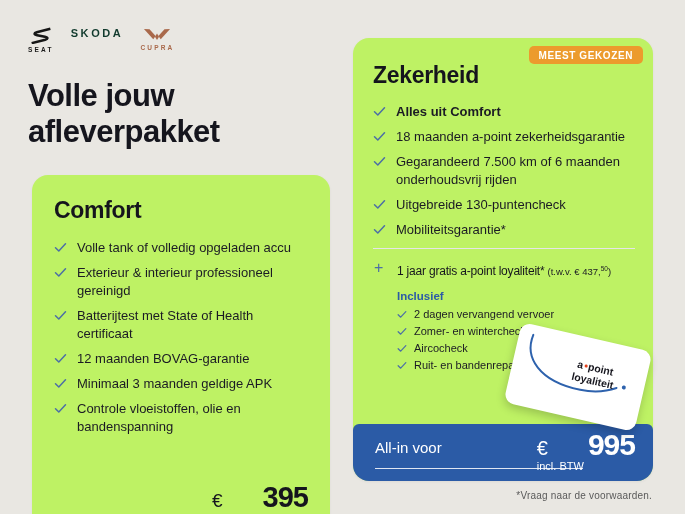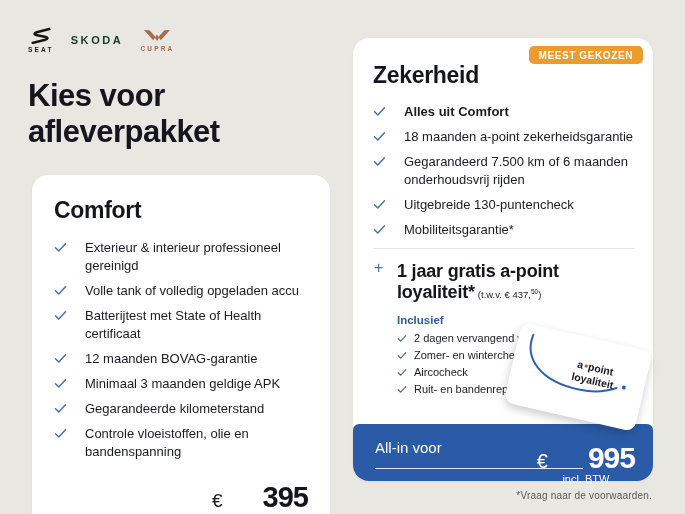--- a/index.html
+++ b/index.html
@@ -1,71 +1,71 @@
 <!DOCTYPE html>
 <html><head>
 <meta charset="utf-8">
 <style>
   * { margin:0; padding:0; box-sizing:border-box; }
   body { font-family:"Liberation Sans","DejaVu Sans",sans-serif; }
   .page { position:relative; width:685px; height:514px; background:#E9E7E2; overflow:hidden; color:#1B1B24; }
 
   
-  .brand-row { position:absolute; left:28px; top:27px; display:flex; align-items:center; gap:17px; }
+  .brand-row { position:absolute; left:28px; top:27px; display:flex; gap:17px; }
   .brand { display:flex; flex-direction:column; align-items:center; }
   .brand-label { font-size:6.5px; font-weight:700; letter-spacing:2.2px; color:#1a1a1a; margin-top:2px; }
   .cupra-label { color:#A9694B; }
   .skoda-word { font-size:11px; font-weight:800; letter-spacing:2.6px; color:#123B2E; }
 
   
   .heading { position:absolute; left:28px; top:78px; width:280px; font-size:31px; line-height:1.16; font-weight:600; letter-spacing:-0.5px; color:#15151D; }
 
   
-  .card { position:absolute; background:#ffffff; border-radius:16px; box-shadow:0 1px 3px rgba(0,0,0,0.05); }
+  .card { position:absolute; background:#bef264; border-radius:16px; box-shadow:0 1px 3px rgba(0,0,0,0.05); }
   .card h2 { font-size:23px; font-weight:700; letter-spacing:-0.3px; color:#15151D; }
 
   .comfort { left:32px; top:175px; width:298px; height:360px; padding:20px 18px 0 22px; }
   .comfort h2 { margin:2px 0 15px; }
 
   .features { list-style:none; }
-  .features li { display:flex; align-items:flex-start; gap:18px; font-size:13px; line-height:18px; font-weight:500; margin-bottom:7px; color:#1B1B24; }
+  .features li { display:flex; align-items:flex-start; gap:10px; font-size:13px; line-height:18px; font-weight:500; margin-bottom:7px; color:#1B1B24; }
   .features li svg { flex:0 0 auto; margin-top:3px; }
 
   .price { position:absolute; right:22px; bottom:10px; text-align:right; color:#15151D; }
   .price-line .cur { font-size:19px; font-weight:400; }
   .price-line .amt { font-size:29px; font-weight:700; letter-spacing:-1px;margin-left:40px; }
   .price-note { font-size:10.5px; margin-top:-1px; }
 
   .zekerheid { left:353px; top:38px; width:300px; height:443px; padding:20px 18px 0 20px; }
   .zekerheid h2 { margin:4px 0 14px; }
   .badge { position:absolute; top:8px; right:10px; background:#EC9B2D; color:#fff; font-size:10px; font-weight:700; letter-spacing:0.6px; padding:4px 10px 3px; border-radius:5px; }
 
   .divider { border:none; border-top:1px solid #E5E5E9; margin:9px 0 12px; }
 
   .bonus { position:relative; padding-left:24px; margin-bottom:11px; }
   .plus { position:absolute; left:1px; top:-2px; color:#4C6FA6; font-size:16px; font-weight:400; }
-  .bonus-label { font-weight:700; font-size:18px; letter-spacing:-0.2px; color:#15151D; }
+  .bonus-label { font-weight:400; font-size:12px; letter-spacing:-0.2px; color:#15151D; }
   .bonus-value { font-size:9.5px; margin-left:3px; white-space:nowrap; }
   .bonus-value sup { font-size:6.5px; }
 
   .inclusief { padding-left:24px; }
   .inclusief-label { color:#2B5BA6; font-weight:700; font-size:11.5px; margin-bottom:5px; }
   .sub-features { list-style:none; }
   .sub-features li { display:flex; align-items:flex-start; gap:7px; font-size:11px; line-height:15px; font-weight:500; margin-bottom:2px; }
   .sub-features li svg { flex:0 0 auto; margin-top:3px; }
 
   .loyalty-card { position:absolute; left:158px; top:298px; width:134px; height:82px; background:#fff; border-radius:10px; transform:rotate(13deg); box-shadow:0 4px 10px rgba(0,0,0,0.2); z-index:3; }
   .loyalty-card svg { position:absolute; left:0; top:0; }
   .loyalty-text { position:absolute; left:42px; top:22px; width:80px; text-align:center; font-size:10.5px; font-weight:700; color:#17171F; line-height:1.2; }
   .brand-dot { display:inline-block; width:3px; height:3px; background:#E2401B; border-radius:50%; margin:0 1px 2px 1px; vertical-align:middle; }
 
   .z-footer { position:absolute; left:0; right:0; bottom:0; height:57px; background:#2B5BA6; border-radius:6px 6px 16px 16px; color:#fff; }
   .f-label { position:absolute; left:22px; top:15px; font-size:15px; font-weight:500; }
   .f-rule { position:absolute; left:22px; bottom:12px; width:208px; height:1px; background:rgba(255,255,255,0.85); }
-  .f-price { position:absolute; right:18px; top:17px; text-align:center; }
+  .f-price { position:absolute; right:18px; top:4px; text-align:left; }
   .f-price .cur { font-size:20px; font-weight:400; }
   .f-price .amt { font-size:30px; font-weight:700; letter-spacing:-1px; }
   .f-price .price-note { font-size:11px; margin-top:-2px; }
 
   .footnote { position:absolute; right:33px; top:490px; font-size:10px; color:#5a5a5a; letter-spacing:0.2px; }
 </style>
 </head>
 <body>
 
 <div class="page">
@@ -83,60 +83,54 @@
     <div class="brand">
       <svg width="28" height="15" viewBox="0 0 30 16">
           <path d="M1 2 L11 13 L13.5 9.5 L7 2.5 Z" fill="#A9694B"></path>
           <path d="M29 2 L19 13 L16.5 9.5 L23 2.5 Z" fill="#A9694B"></path>
           <path d="M15 7 L17.2 10.5 L15 14 L12.8 10.5 Z" fill="#A9694B"></path>
         </svg>
       <span class="brand-label cupra-label">CUPRA</span>
     </div>
   </header>
 
-  <h1 class="heading">Kies voor afleverpakket</h1>
+  <h1 class="heading">Volle jouw afleverpakket</h1>
 
   <section class="card comfort">
     <h2>Comfort</h2>
     <ul class="features">
       <li>
           <svg width="13" height="11" viewBox="0 0 13 11">
             <path d="M1.5 5.8 L4.8 9 L11.5 1.8" stroke="#4C6FA6" stroke-width="1.5" fill="none" stroke-linecap="round" stroke-linejoin="round"></path>
           </svg>
+          <span>Volle tank of volledig opgeladen accu</span>
+        </li>
+      <li>
+          <svg width="13" height="11" viewBox="0 0 13 11">
+            <path d="M1.5 5.8 L4.8 9 L11.5 1.8" stroke="#4C6FA6" stroke-width="1.5" fill="none" stroke-linecap="round" stroke-linejoin="round"></path>
+          </svg>
           <span>Exterieur &amp; interieur professioneel gereinigd</span>
         </li>
       <li>
           <svg width="13" height="11" viewBox="0 0 13 11">
             <path d="M1.5 5.8 L4.8 9 L11.5 1.8" stroke="#4C6FA6" stroke-width="1.5" fill="none" stroke-linecap="round" stroke-linejoin="round"></path>
           </svg>
-          <span>Volle tank of volledig opgeladen accu</span>
-        </li>
-      <li>
-          <svg width="13" height="11" viewBox="0 0 13 11">
-            <path d="M1.5 5.8 L4.8 9 L11.5 1.8" stroke="#4C6FA6" stroke-width="1.5" fill="none" stroke-linecap="round" stroke-linejoin="round"></path>
-          </svg>
           <span>Batterijtest met State of Health certificaat</span>
         </li>
       <li>
           <svg width="13" height="11" viewBox="0 0 13 11">
             <path d="M1.5 5.8 L4.8 9 L11.5 1.8" stroke="#4C6FA6" stroke-width="1.5" fill="none" stroke-linecap="round" stroke-linejoin="round"></path>
           </svg>
           <span>12 maanden BOVAG-garantie</span>
         </li>
       <li>
           <svg width="13" height="11" viewBox="0 0 13 11">
             <path d="M1.5 5.8 L4.8 9 L11.5 1.8" stroke="#4C6FA6" stroke-width="1.5" fill="none" stroke-linecap="round" stroke-linejoin="round"></path>
           </svg>
           <span>Minimaal 3 maanden geldige APK</span>
-        </li>
-      <li>
-          <svg width="13" height="11" viewBox="0 0 13 11">
-            <path d="M1.5 5.8 L4.8 9 L11.5 1.8" stroke="#4C6FA6" stroke-width="1.5" fill="none" stroke-linecap="round" stroke-linejoin="round"></path>
-          </svg>
-          <span>Gegarandeerde kilometerstand</span>
         </li>
       <li>
           <svg width="13" height="11" viewBox="0 0 13 11">
             <path d="M1.5 5.8 L4.8 9 L11.5 1.8" stroke="#4C6FA6" stroke-width="1.5" fill="none" stroke-linecap="round" stroke-linejoin="round"></path>
           </svg>
           <span>Controle vloeistoffen, olie en bandenspanning</span>
         </li>
     </ul>
     <div class="price">
       <div class="price-line"><span class="cur">€</span><span class="amt">395</span></div>

